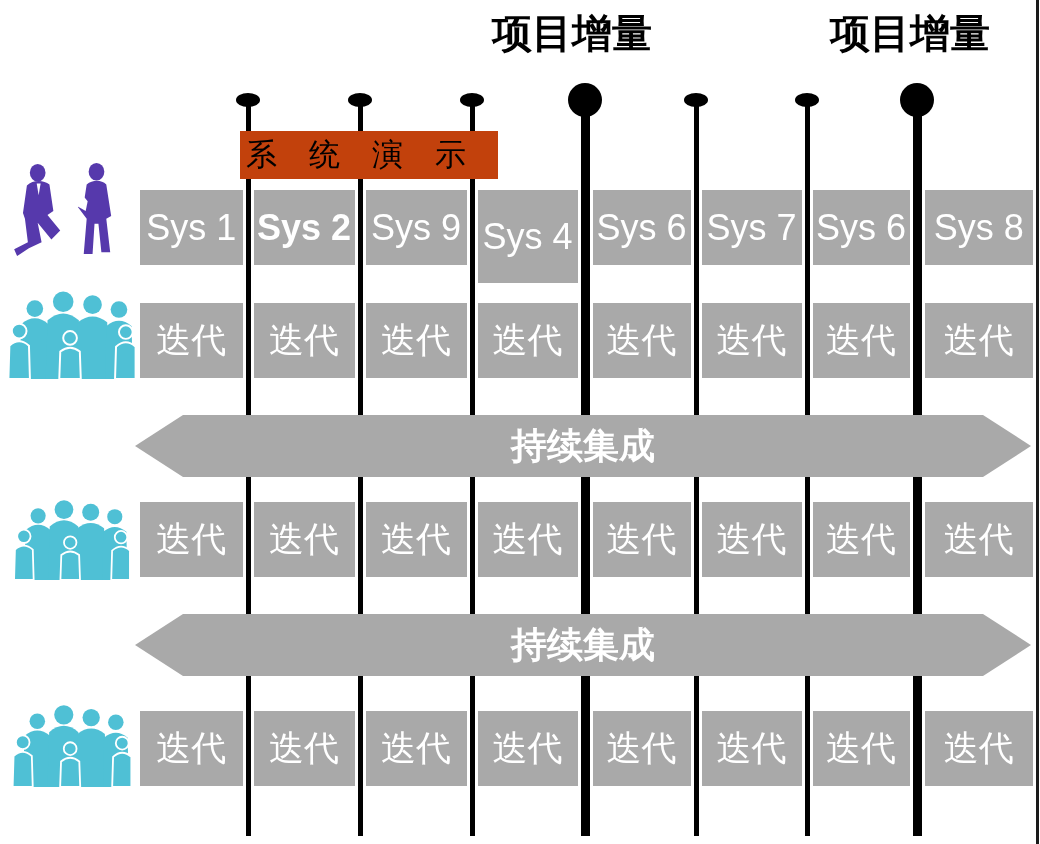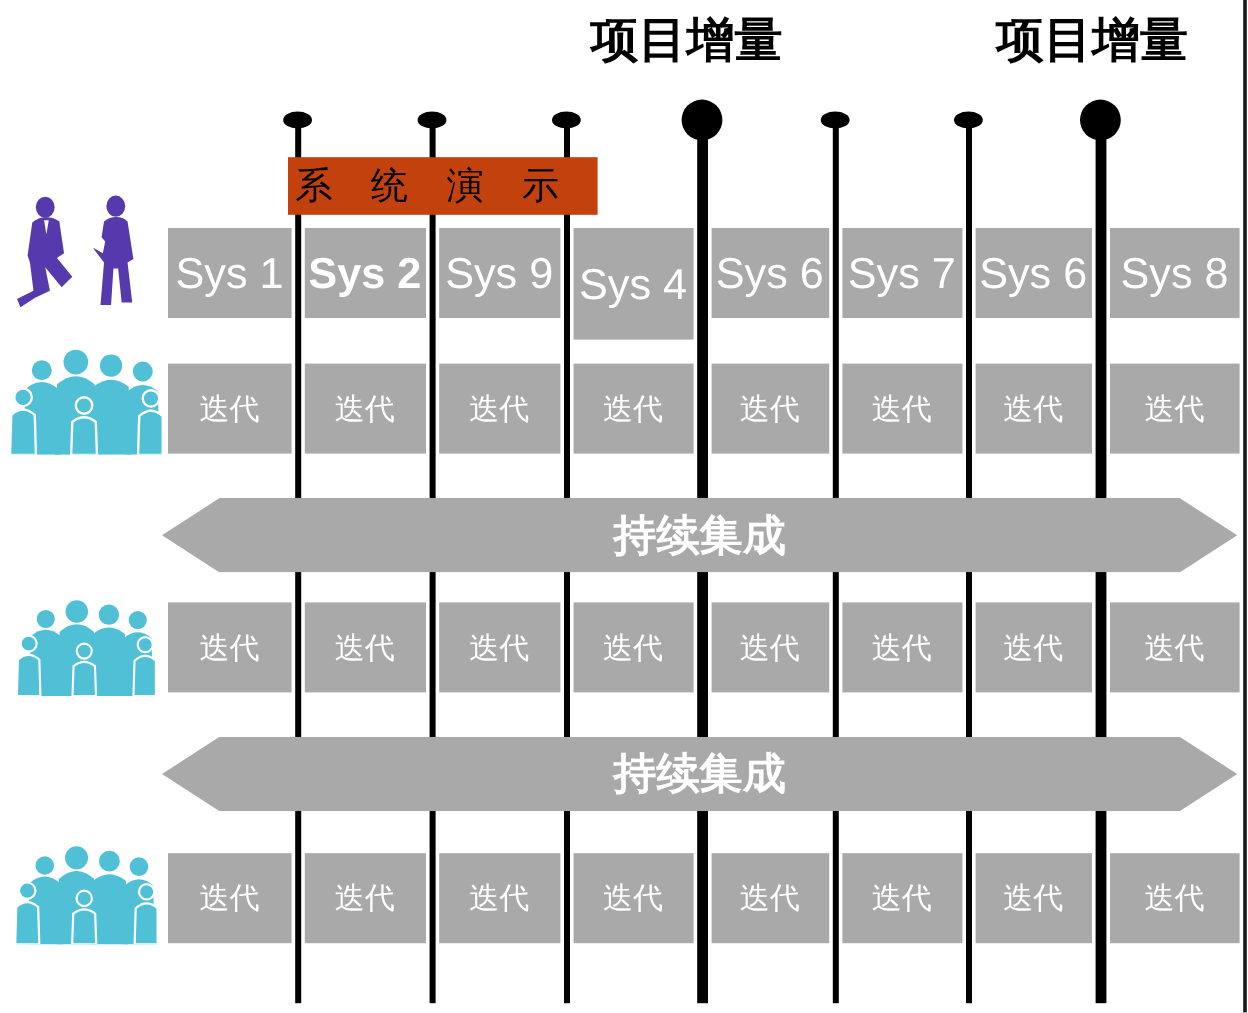--- a/index.html
+++ b/index.html
@@ -16,21 +16,21 @@
   .sysdemo {
     position:absolute; top:131px; left:240px; z-index:2;
     font-size:31px; color:#000; letter-spacing:32px;
     background:#c2410c; padding:3px 0 3px 6px; white-space:nowrap;
   }
   .gbox {
     position:absolute; background:#a9a9a9; color:#ffffff; z-index:2;
     display:flex; align-items:center; justify-content:center;
     font-size:36px; white-space:nowrap;
   }
-  .gbox.iter { font-size:25px;text-align:right; }
+  .gbox.iter { font-size:35px;text-align:right; }
   .arrow {
     position:absolute; left:135px; width:896px; height:62px; background:#a9a9a9; z-index:2;
     clip-path:polygon(48px 0, calc(100% - 48px) 0, 100% 50%, calc(100% - 48px) 100%, 48px 100%, 0 50%);
     display:flex; align-items:center; justify-content:center;
     color:#ffffff; font-size:36px; font-weight:600;
   }
   .icon { position:absolute; z-index:2; }
   .right-border { position:absolute; top:0; left:1036px; width:3px; height:844px; background:#1a1a1a; z-index:5; }
 </style>
 </head>

